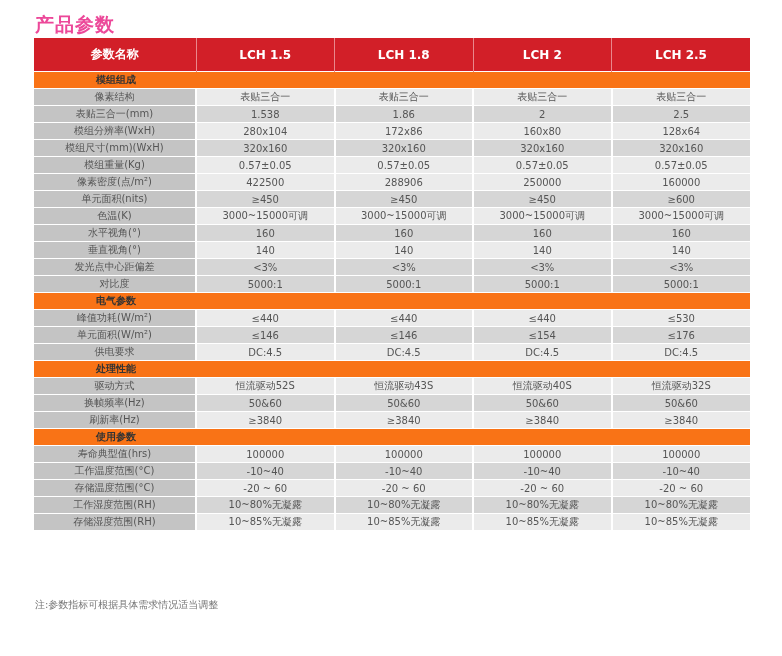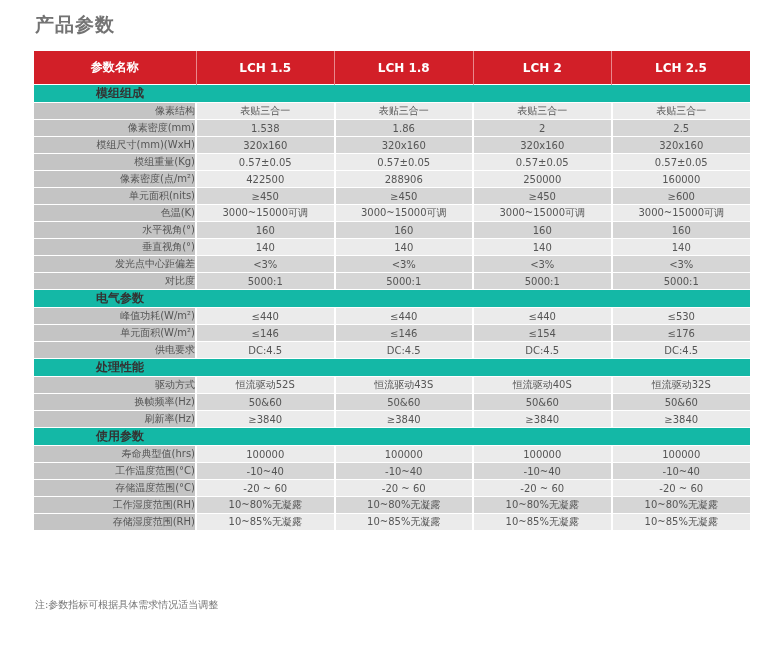--- a/index.html
+++ b/index.html
@@ -1,25 +1,25 @@
 <!DOCTYPE html>
 <html><head>
 <meta charset="utf-8">
 <style>
   html,body{margin:0;padding:0;background:#ffffff;}
   body{width:782px;height:656px;position:relative;overflow:hidden;font-family:"DejaVu Sans","Liberation Sans",sans-serif;color:#444;}
-  .title{position:absolute;left:35px;top:12px;font-size:19px;font-weight:bold;color:#737373;letter-spacing:1px;}
-  table{position:absolute;left:34px;top:51px;border-collapse:collapse;table-layout:fixed;width:716px;border-radius:16px;}
+  .title{position:absolute;left:35px;top:12px;font-size:19px;font-weight:bold;color:#ec4899;letter-spacing:1px;}
+  table{position:absolute;left:34px;top:38px;border-collapse:collapse;table-layout:fixed;width:716px;border-radius:16px;}
   col.c0{width:162px;} col.cd{width:138.5px;}
   th{background:#d21f28;color:#fff;font-size:12px;font-weight:bold;height:33px;border-right:1px solid #e9888c;border-left:1px solid #22c55e;padding:0;text-align:center;}
   th:first-child{border-left:none;} th:last-child{border-right:none;}
-  tr.sec td{background:#14b8a6;height:16px;font-size:12px;font-weight:bold;color:#333;padding:0 0 0 62px;border-top:1px solid #fff;}
+  tr.sec td{background:#f97316;height:16px;font-size:10px;font-weight:bold;color:#333;padding:0 0 0 62px;border-top:1px solid #fff;}
   tr.row td{height:16px;font-size:10px;padding:0;text-align:center;border-top:1px solid #fff;border-right:2px solid #fff;color:#555;}
   tr.row td:last-child{border-right:none;}
-  tr.row td.lbl{background:#c4c4c4;text-align:right;color:#555;}
+  tr.row td.lbl{background:#c4c4c4;color:#555;}
   tr.row.odd td.val{background:#ebebeb;}
   tr.row.even td.val{background:#d6d6d6;}
   .note{position:absolute;left:35px;top:598px;font-size:10px;color:#777;}
 </style>
 </head>
 <body>
 
 <div class="title">产品参数</div>
 
 <table>
@@ -44,25 +44,32 @@
         <td colspan="5">模组组成</td>
       </tr>
       <tr class="row odd">
         <td class="lbl">像素结构</td>
         <td class="val">表贴三合一</td>
         <td class="val">表贴三合一</td>
         <td class="val">表贴三合一</td>
         <td class="val">表贴三合一</td>
       </tr>
       <tr class="row even">
-        <td class="lbl">像素密度(mm)</td>
+        <td class="lbl">表贴三合一(mm)</td>
         <td class="val">1.538</td>
         <td class="val">1.86</td>
         <td class="val">2</td>
         <td class="val">2.5</td>
+      </tr>
+      <tr class="row odd">
+        <td class="lbl">模组分辨率(WxH)</td>
+        <td class="val">280x104</td>
+        <td class="val">172x86</td>
+        <td class="val">160x80</td>
+        <td class="val">128x64</td>
       </tr>
       <tr class="row even">
         <td class="lbl">模组尺寸(mm)(WxH)</td>
         <td class="val">320x160</td>
         <td class="val">320x160</td>
         <td class="val">320x160</td>
         <td class="val">320x160</td>
       </tr>
       <tr class="row odd">
         <td class="lbl">模组重量(Kg)</td>

